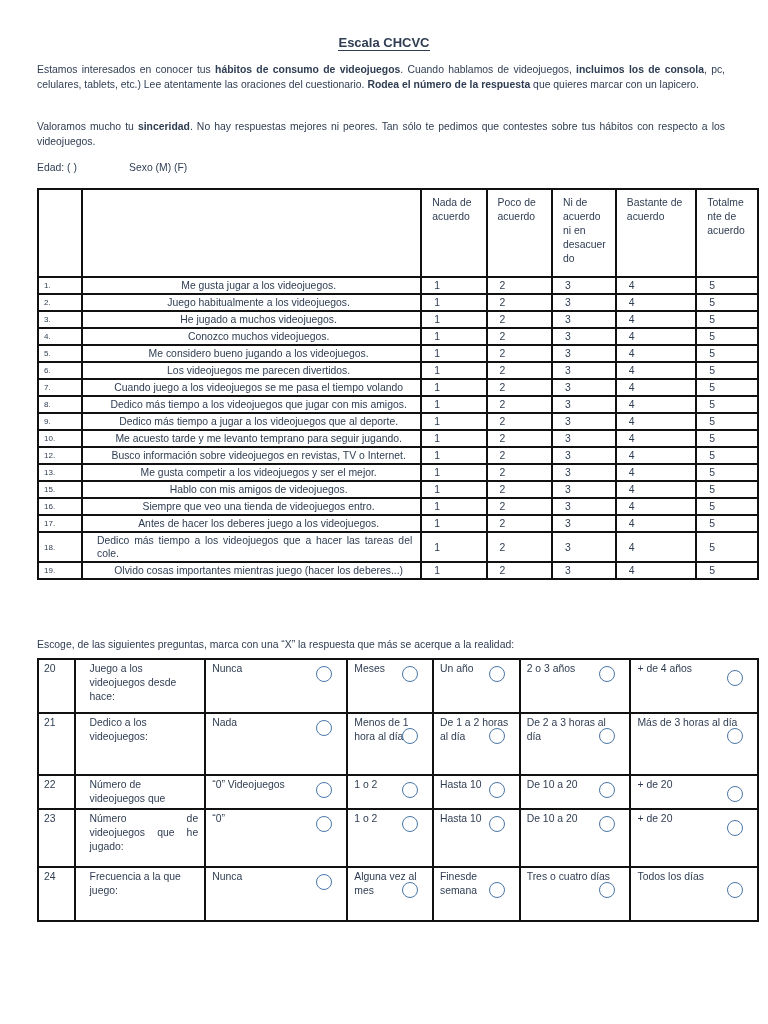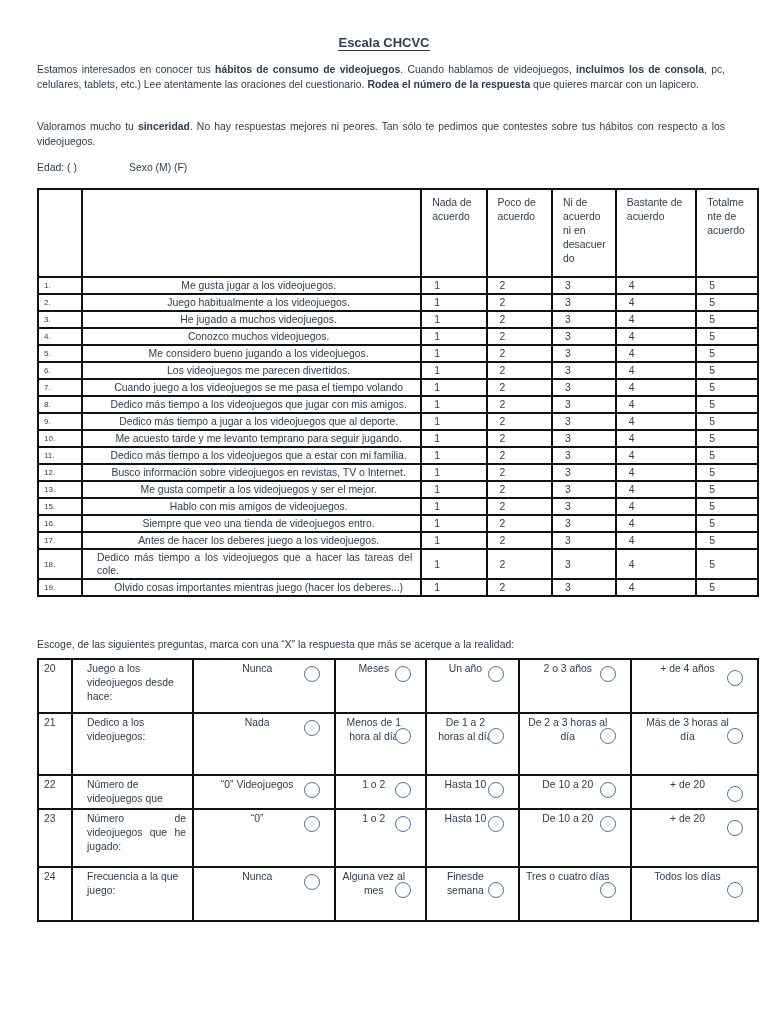--- a/index.html
+++ b/index.html
@@ -29,21 +29,21 @@
     #likert tr.r.tall td { height: 28px; }
     #likert td.stmt.just { text-align: justify; padding-right: 8px; }
 
     .instr { position: absolute; top: 639px; left: 37px; font-size: 10.4px; }
 
     #choices { left: 37px; top: 658px; width: 722px; }
     #choices td { border: 2px solid #111; font-size: 10.4px; vertical-align: top; padding: 2px 6px 0 6px;
                   line-height: 14px; position: relative; }
     #choices td.qn { width: 22px; padding-left: 5px; }
     #choices td.qt { width: 103px; padding-left: 14px; }
-    #choices td.opt { padding-right: 20px; text-align: center; }
+    #choices td.opt { padding-right: 8px; }
     #choices tr.h1 td { height: 50px; }
     #choices tr.h2 td { height: 58px; border-radius: 10px; }
     #choices tr.h3 td { height: 30px; }
     #choices tr.h4 td { height: 54px; }
     #choices tr.h5 td { height: 50px; }
     .radio { position: absolute; right: 14px; width: 16px; height: 16px; border: 1.4px solid #4a76a8;
              border-radius: 50%; box-sizing: border-box; top: 6px; background: #fff; }
     .radio.low { top: 14px; }
     .radio.mid { top: 10px; }
   </style>
@@ -155,29 +155,20 @@
       <tr class="r">
         <td class="num">10.</td>
         <td class="stmt">Me acuesto tarde y me levanto temprano para seguir jugando.</td>
         <td class="val">1</td>
         <td class="val">2</td>
         <td class="val">3</td>
         <td class="val">4</td>
         <td class="val">5</td>
       </tr>
       <tr class="r">
-        <td class="num">11.</td>
-        <td class="stmt">Dedico más tiempo a los videojuegos que a estar con mi familia.</td>
-        <td class="val">1</td>
-        <td class="val">2</td>
-        <td class="val">3</td>
-        <td class="val">4</td>
-        <td class="val">5</td>
-      </tr>
-      <tr class="r">
         <td class="num">12.</td>
         <td class="stmt">Busco información sobre videojuegos en revistas, TV o Internet.</td>
         <td class="val">1</td>
         <td class="val">2</td>
         <td class="val">3</td>
         <td class="val">4</td>
         <td class="val">5</td>
       </tr>
       <tr class="r">
         <td class="num">13.</td>

